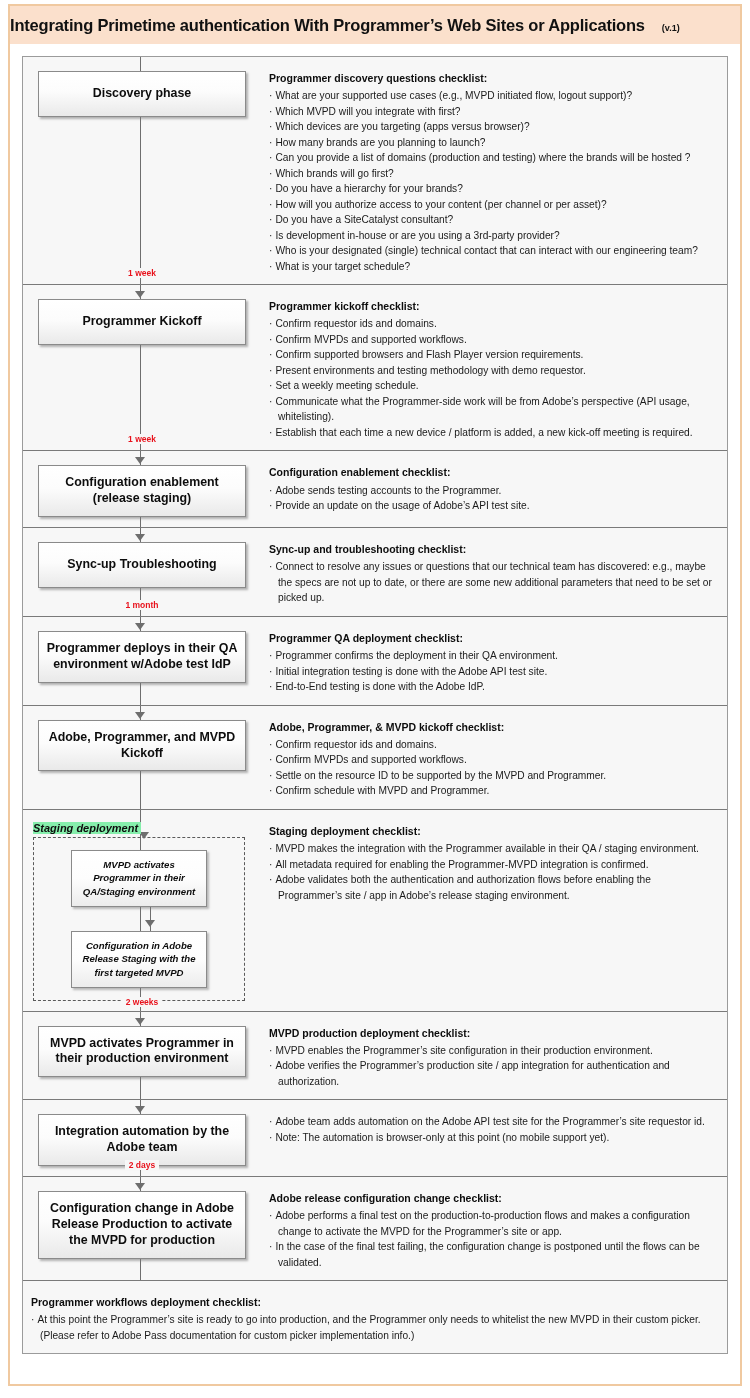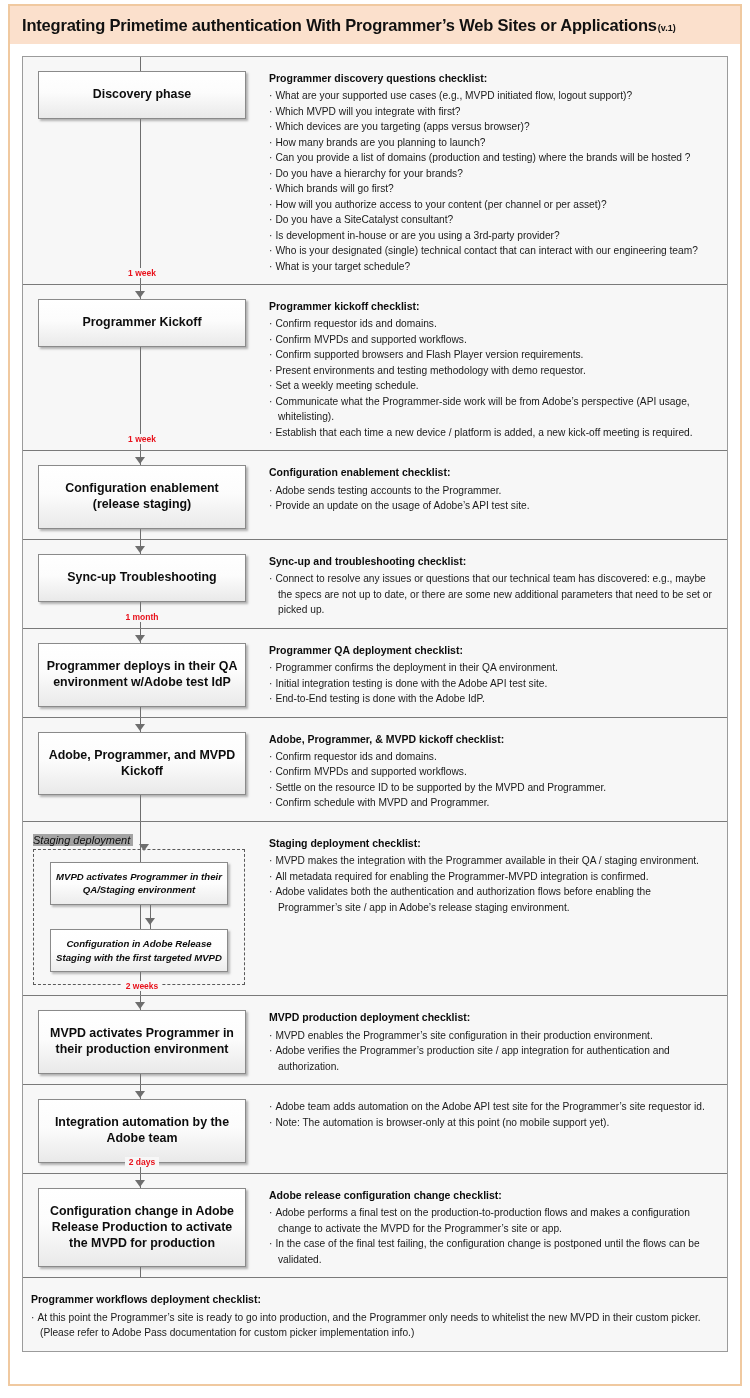--- a/index.html
+++ b/index.html
@@ -30,34 +30,33 @@
   .title-bar {
     position: absolute;
     left: 10px;
     top: 6px;
     width: 730px;
     height: 38px;
     background: #fbe0cc;
     box-sizing: border-box;
     display: flex;
     align-items: center;
-    padding-left: 12px;
   }
   .title-text {
     font-size: 16.5px;
     font-weight: bold;
     color: #111111;
     letter-spacing: -0.2px;
     white-space: nowrap;
   }
   .title-version {
     font-size: 9px;
     font-weight: bold;
     color: #111111;
-    margin-left: 1px;
+    margin-left: 17px;
     position: relative;
     top: 3px;
   }
 
   
   .diagram {
     position: absolute;
     left: 22px;
     top: 56px;
     width: 706px;
@@ -116,21 +115,21 @@
     box-shadow: 1.5px 1.5px 2px rgba(120,120,120,0.55);
     box-sizing: border-box;
     display: flex;
     align-items: center;
     justify-content: center;
     text-align: center;
     font-size: 12.4px;
     font-weight: bold;
     color: #0d0d0d;
     line-height: 1.28;
-    padding: 15px 6px;
+    padding: 9px 6px;
     min-height: 46px;
   }
 
   .duration {
     position: absolute;
     left: 0;
     width: 238px;
     text-align: center;
     font-size: 8.5px;
     font-weight: bold;
@@ -162,41 +161,41 @@
     line-height: 1.52;
     padding-left: 9px;
     text-indent: -9px;
     margin-bottom: 0px;
   }
   .check-item .bullet { margin-right: 3px; }
 
   
   .group-label {
     font-size: 11px;
-    font-weight: normal;
+    font-weight: bold;
     font-style: italic;
     color: #0d0d0d;
     margin: 0 0 3px 2px;
     position: relative;
     z-index: 3;
     display: inline-block;
-    background: #a3a3a3;
+    background: #86efac;
     padding-right: 3px;
   }
   .dashed-group {
     position: relative;
     border: 1.4px dashed #5a5a5a;
     box-sizing: border-box;
     padding: 12px 6px 12px 6px;
     margin: 0 8px 0 2px;
   }
   .sub-box {
     position: relative;
     z-index: 2;
-    width: 178px;
+    width: 136px;
     margin: 0 auto;
     background: linear-gradient(to bottom, #ffffff 0%, #fdfdfd 50%, #ececec 100%);
     border: 1px solid #8a8a8a;
     box-shadow: 1.5px 1.5px 2px rgba(120,120,120,0.5);
     box-sizing: border-box;
     text-align: center;
     font-size: 9.6px;
     font-weight: bold;
     font-style: italic;
     color: #0d0d0d;
@@ -227,22 +226,22 @@
         <div class="box">Discovery phase</div>
         <div class="duration" style="bottom: 6px;"><span>1 week</span></div>
       </div>
       <div class="check-col">
         <div class="check-title">Programmer discovery questions checklist:</div>
         <div class="check-item"><span class="bullet">·</span>What are your supported use cases (e.g., MVPD initiated flow, logout support)?</div>
         <div class="check-item"><span class="bullet">·</span>Which MVPD will you integrate with first?</div>
         <div class="check-item"><span class="bullet">·</span>Which devices are you targeting (apps versus browser)?</div>
         <div class="check-item"><span class="bullet">·</span>How many brands are you planning to launch?</div>
         <div class="check-item"><span class="bullet">·</span>Can you provide a list of domains (production and testing) where the brands will be hosted ?</div>
+        <div class="check-item"><span class="bullet">·</span>Which brands will go first?</div>
         <div class="check-item"><span class="bullet">·</span>Do you have a hierarchy for your brands?</div>
-        <div class="check-item"><span class="bullet">·</span>Which brands will go first?</div>
         <div class="check-item"><span class="bullet">·</span>How will you authorize access to your content (per channel or per asset)?</div>
         <div class="check-item"><span class="bullet">·</span>Do you have a SiteCatalyst consultant?</div>
         <div class="check-item"><span class="bullet">·</span>Is development in-house or are you using a 3rd-party provider?</div>
         <div class="check-item"><span class="bullet">·</span>Who is your designated (single) technical contact that can interact with our engineering team?</div>
         <div class="check-item"><span class="bullet">·</span>What is your target schedule?</div>
       </div>
     </div>
     <div class="row">
       <div class="node-col">
         <div class="connector"></div>

